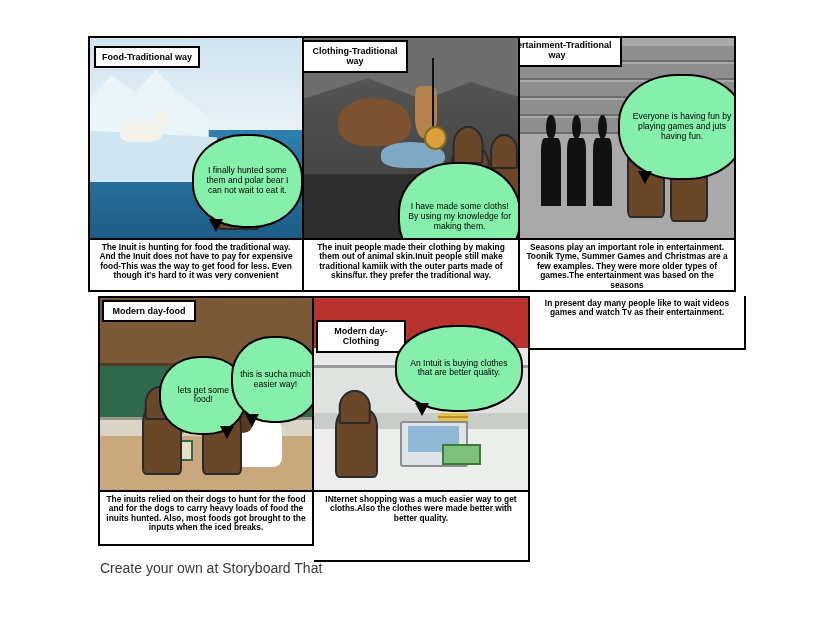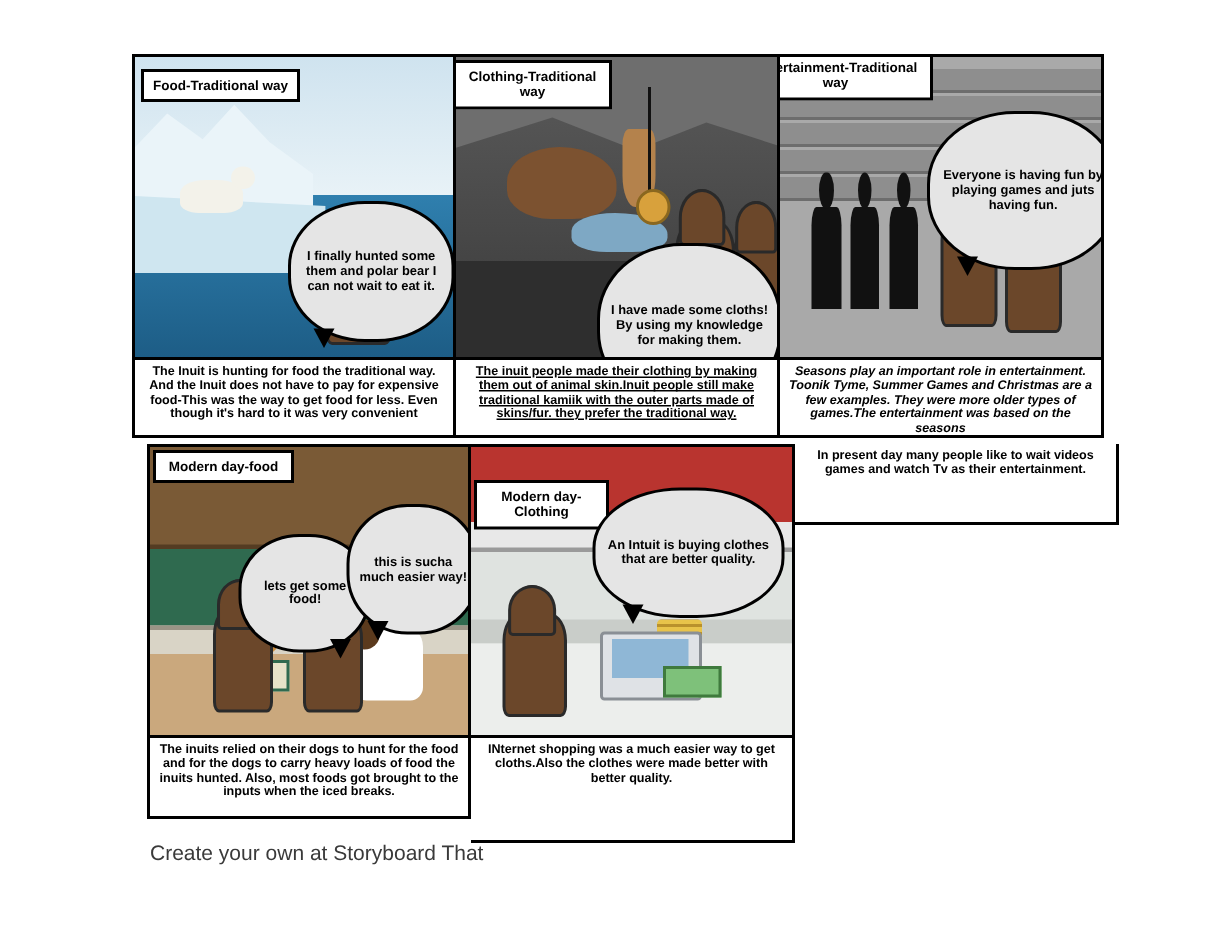--- a/index.html
+++ b/index.html
@@ -12,22 +12,22 @@
   .img{position:absolute;inset:0;overflow:hidden;}
   .cap{box-sizing:border-box;border:2px solid #000;border-top:0;background:#fff;
        font-size:8.4px;line-height:1.12;text-align:center;padding:3px 4px;overflow:hidden;
        font-weight:bold;color:#000;}
 
   
   .titlebox{position:absolute;background:#fff;border:2px solid #000;font-size:9px;font-weight:bold;
             text-align:center;padding:4px 3px;line-height:1.15;z-index:6;color:#000;}
 
   
-  .bubble{position:absolute;background:#e5e5e5;border:2px solid #000;border-radius:46%;
-          font-size:8.6px;font-weight:bold;line-height:1.13;text-align:center;
+  .bubble{position:absolute;background:#86efac;border:2px solid #000;border-radius:46%;
+          font-size:8.6px;font-weight:normal;line-height:1.13;text-align:center;
           display:flex;align-items:center;justify-content:center;padding:5px 6px;z-index:7;color:#000;}
   .bubble.rect{border-radius:4px;}
   .bubble:after{content:"";position:absolute;width:0;height:0;}
   .tail-bl:after{left:14%;bottom:-13px;border:7px solid transparent;border-top:13px solid #000;}
   .tail-br:after{right:14%;bottom:-13px;border:7px solid transparent;border-top:13px solid #000;}
 
   
   .sky1{position:absolute;left:0;top:0;right:0;height:46%;background:linear-gradient(#cfe3ef,#e8f2f7);}
   .sea1{position:absolute;left:0;top:46%;right:0;bottom:0;background:linear-gradient(#2f7fae,#1d5d86);}
   .ice1{position:absolute;left:-6%;top:14%;width:62%;height:48%;background:#eaf4f9;
@@ -144,21 +144,21 @@
           </div>
           <div class="person" style="left:86%;top:48%;width:15%;height:46%;">
             <div class="p-body"></div>
               <div class="p-head"></div>
               <div class="p-hood"></div>
           </div>
         </div>
         <div class="titlebox" style="left:-2px;top:2px;width:96px;">Clothing-Traditional way</div>
         <div class="bubble tail-bl" style="left:44%;top:62%;width:50%;height:48%;">I have made some cloths! By using my knowledge for making them.</div>
       </div>
-      <div class="cap" style="width:216px;height:52px;border-left:0;text-decoration:underline;">The inuit people made their clothing by making them out of animal skin.Inuit people still make traditional kamiik with the outer parts made of skins/fur. they prefer the traditional way.</div>
+      <div class="cap" style="width:216px;height:52px;border-left:0;">The inuit people made their clothing by making them out of animal skin.Inuit people still make traditional kamiik with the outer parts made of skins/fur. they prefer the traditional way.</div>
     </div>
 
     <div style="width:216px;">
       <div class="cell" style="width:216px;height:204px;border-left:0;">
         <div class="img">
           <div class="p3bg"></div>
           <div class="stairs">
             <div style="top:4%;height:7%;"></div>
               <div style="top:13%;height:7%;"></div>
             <div style="top:22%;height:7%;"></div>
@@ -175,21 +175,21 @@
           </div>
           <div class="person" style="left:70%;top:44%;width:16%;height:48%;">
             <div class="p-body"></div>
               <div class="p-head"></div>
               <div class="p-hood"></div>
           </div>
         </div>
         <div class="titlebox" style="left:-28px;top:-4px;width:120px;">Entertainment-Traditional way</div>
         <div class="bubble tail-bl" style="left:46%;top:18%;width:52%;height:46%;">Everyone is having fun by playing games and juts having fun.</div>
       </div>
-      <div class="cap" style="width:216px;height:52px;border-left:0;font-style:italic;">Seasons play an important role in entertainment. Toonik Tyme, Summer Games and Christmas are a few examples. They were more older types of games.The entertainment was based on the seasons</div>
+      <div class="cap" style="width:216px;height:52px;border-left:0;">Seasons play an important role in entertainment. Toonik Tyme, Summer Games and Christmas are a few examples. They were more older types of games.The entertainment was based on the seasons</div>
     </div>
   </div>
 
   <div class="row" style="margin-top:4px;">
 
     <div style="width:216px;margin-left:10px;">
       <div class="cell" style="width:216px;height:196px;">
         <div class="img">
           <div class="k-wall"></div>
             <div class="k-cab"></div>

